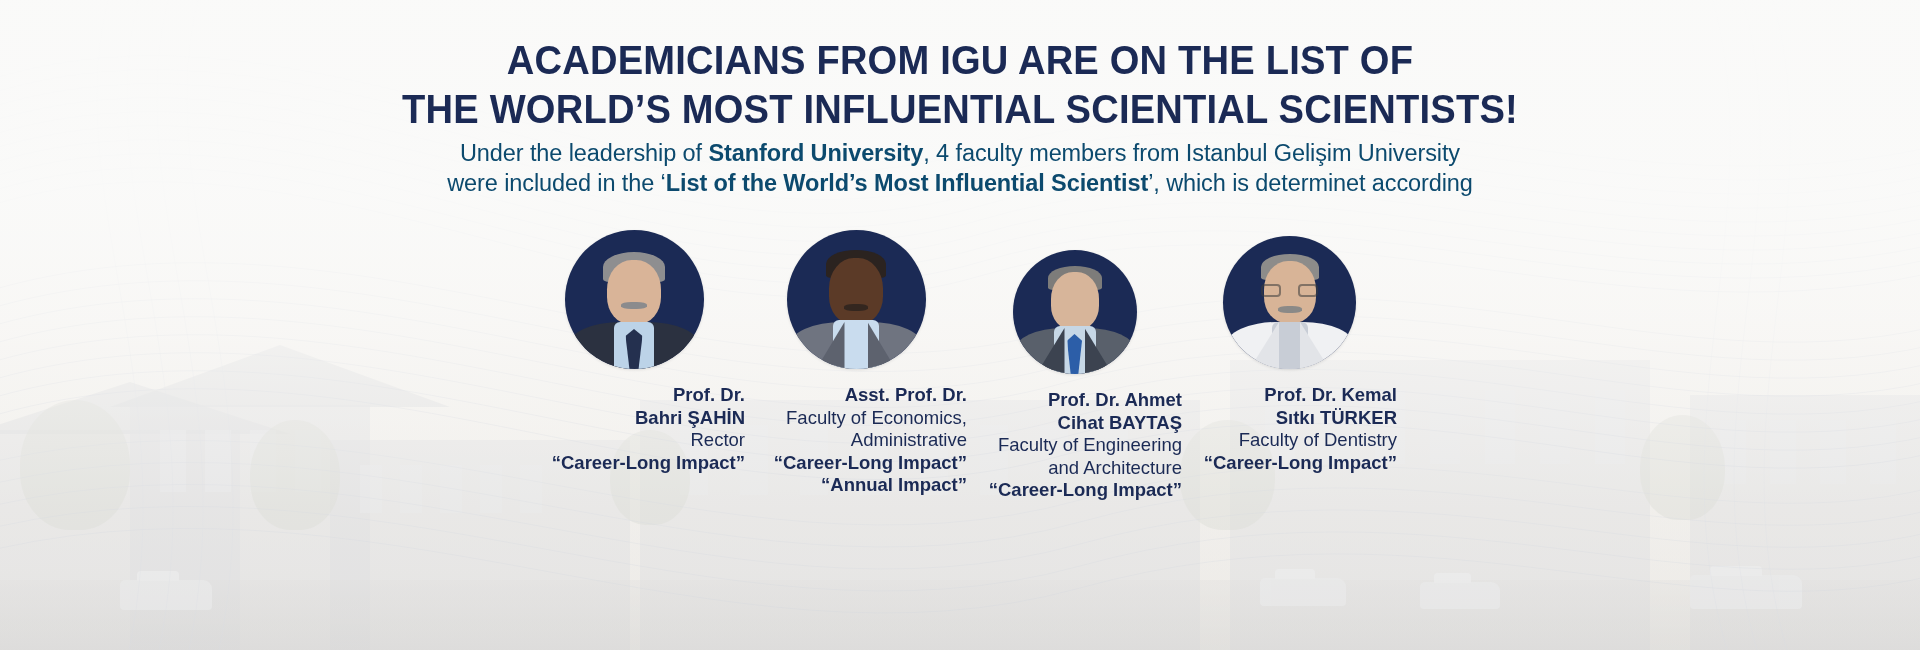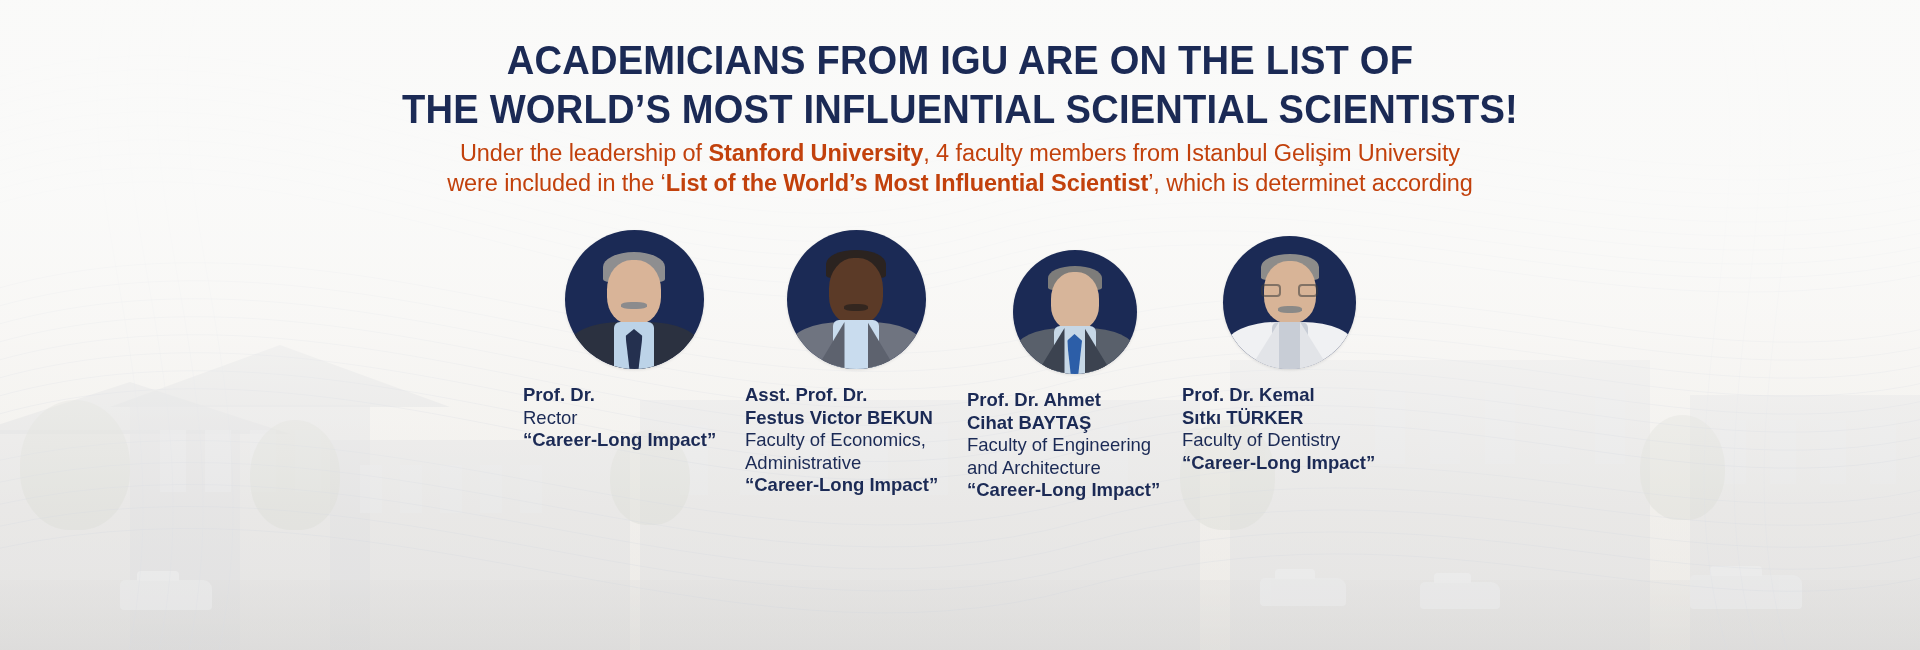--- a/index.html
+++ b/index.html
@@ -83,38 +83,38 @@
     letter-spacing:0.2px;
     transform:scaleX(0.93);
     transform-origin:center top;
     white-space:nowrap;
   }
   .title .l2 { display:block; }
 
   .subtitle {
     position:absolute; left:0; right:0; top:138px;
     text-align:center;
-    color:#c2410c;
+    color:#0c4a6e;
     font-size:23.5px;
     line-height:30px;
     font-family:"Liberation Sans", sans-serif;
     letter-spacing:-0.1px;
   }
   .subtitle b { font-weight:bold; }
   .subtitle span.line { display:block; white-space:nowrap; }
 
   
   .people {
     position:absolute;
     left:0; right:0; top:225px;
     display:flex;
     justify-content:center;
     align-items:flex-start;
   }
-  .person { position:relative; text-align:left; }
+  .person { position:relative; text-align:right; }
 
   .avatar {
     border-radius:50%;
     background:#1b2a55;
     position:relative;
     overflow:hidden;
     margin:0 auto;
     box-shadow:0 1px 3px rgba(0,0,0,.10);
   }
   
@@ -285,41 +285,42 @@
         <div class="avatar" style="width:139px; height:139px;">
           <div class="hair" style="top:22px; width:62px; height:30px; background:#8e8e90;"></div>
           <div class="head" style="top:30px; width:54px; height:64px; background:#d9b498;"></div>
           <div class="stache" style="top:72px; width:26px; height:7px; background:#8b8b8d;"></div>
           <div class="body" style="top:92px; width:132px; height:60px; background:#2b3140;"></div>
           <div class="shirt" style="top:92px; width:40px; height:50px; background:#bcd3e8;"></div>
           <div class="tie" style="top:99px; width:17px; height:44px; background:#24304f;"></div>
         </div>
         <div class="caption">
           <span class="nm">Prof. Dr.</span>
+          <span class="nm">Bahri ŞAHİN</span>
           <span class="rl">Rector</span>
           <span class="im">“Career-Long Impact”</span>
         </div>
       </div>
 
       <div class="person" style="width:222px; margin-top:5px;">
         <div class="avatar" style="width:139px; height:139px;">
           <div class="hair" style="top:20px; width:60px; height:28px; background:#2b2320;"></div>
           <div class="head" style="top:28px; width:54px; height:66px; background:#5b3a27;"></div>
           <div class="stache" style="top:74px; width:24px; height:7px; background:#33261f;"></div>
           <div class="body" style="top:92px; width:134px; height:60px; background:#6f7480;"></div>
           <div class="shirt" style="top:90px; width:46px; height:52px; background:#c9dcee;"></div>
           <div class="lapelL" style="left:28px; top:92px; width:30px; height:50px; background:#5d626e; clip-path:polygon(100% 0,100% 100%,0 100%);"></div>
           <div class="lapelR" style="right:28px; top:92px; width:30px; height:50px; background:#5d626e; clip-path:polygon(0 0,100% 100%,0 100%);"></div>
         </div>
         <div class="caption">
           <span class="nm">Asst. Prof. Dr.</span>
-          <span class="nm">Festus Victor BEKUN</span>
           <span class="rl">Faculty of Economics,</span>
           <span class="rl">Administrative</span>
           <span class="im">“Career-Long Impact”</span>
+          <span class="im">“Annual Impact”</span>
         </div>
       </div>
 
       <div class="person" style="width:215px; margin-top:25px;">
         <div class="avatar" style="width:124px; height:124px;">
           <div class="hair" style="top:16px; width:54px; height:24px; background:#7d7c7a;"></div>
           <div class="head" style="top:22px; width:48px; height:58px; background:#d7b59a;"></div>
           <div class="body" style="top:78px; width:120px; height:55px; background:#59606b;"></div>
           <div class="shirt" style="top:76px; width:42px; height:48px; background:#c6d7e6;"></div>
           <div class="tie" style="top:84px; width:15px; height:42px; background:#2c5ea8;"></div>

